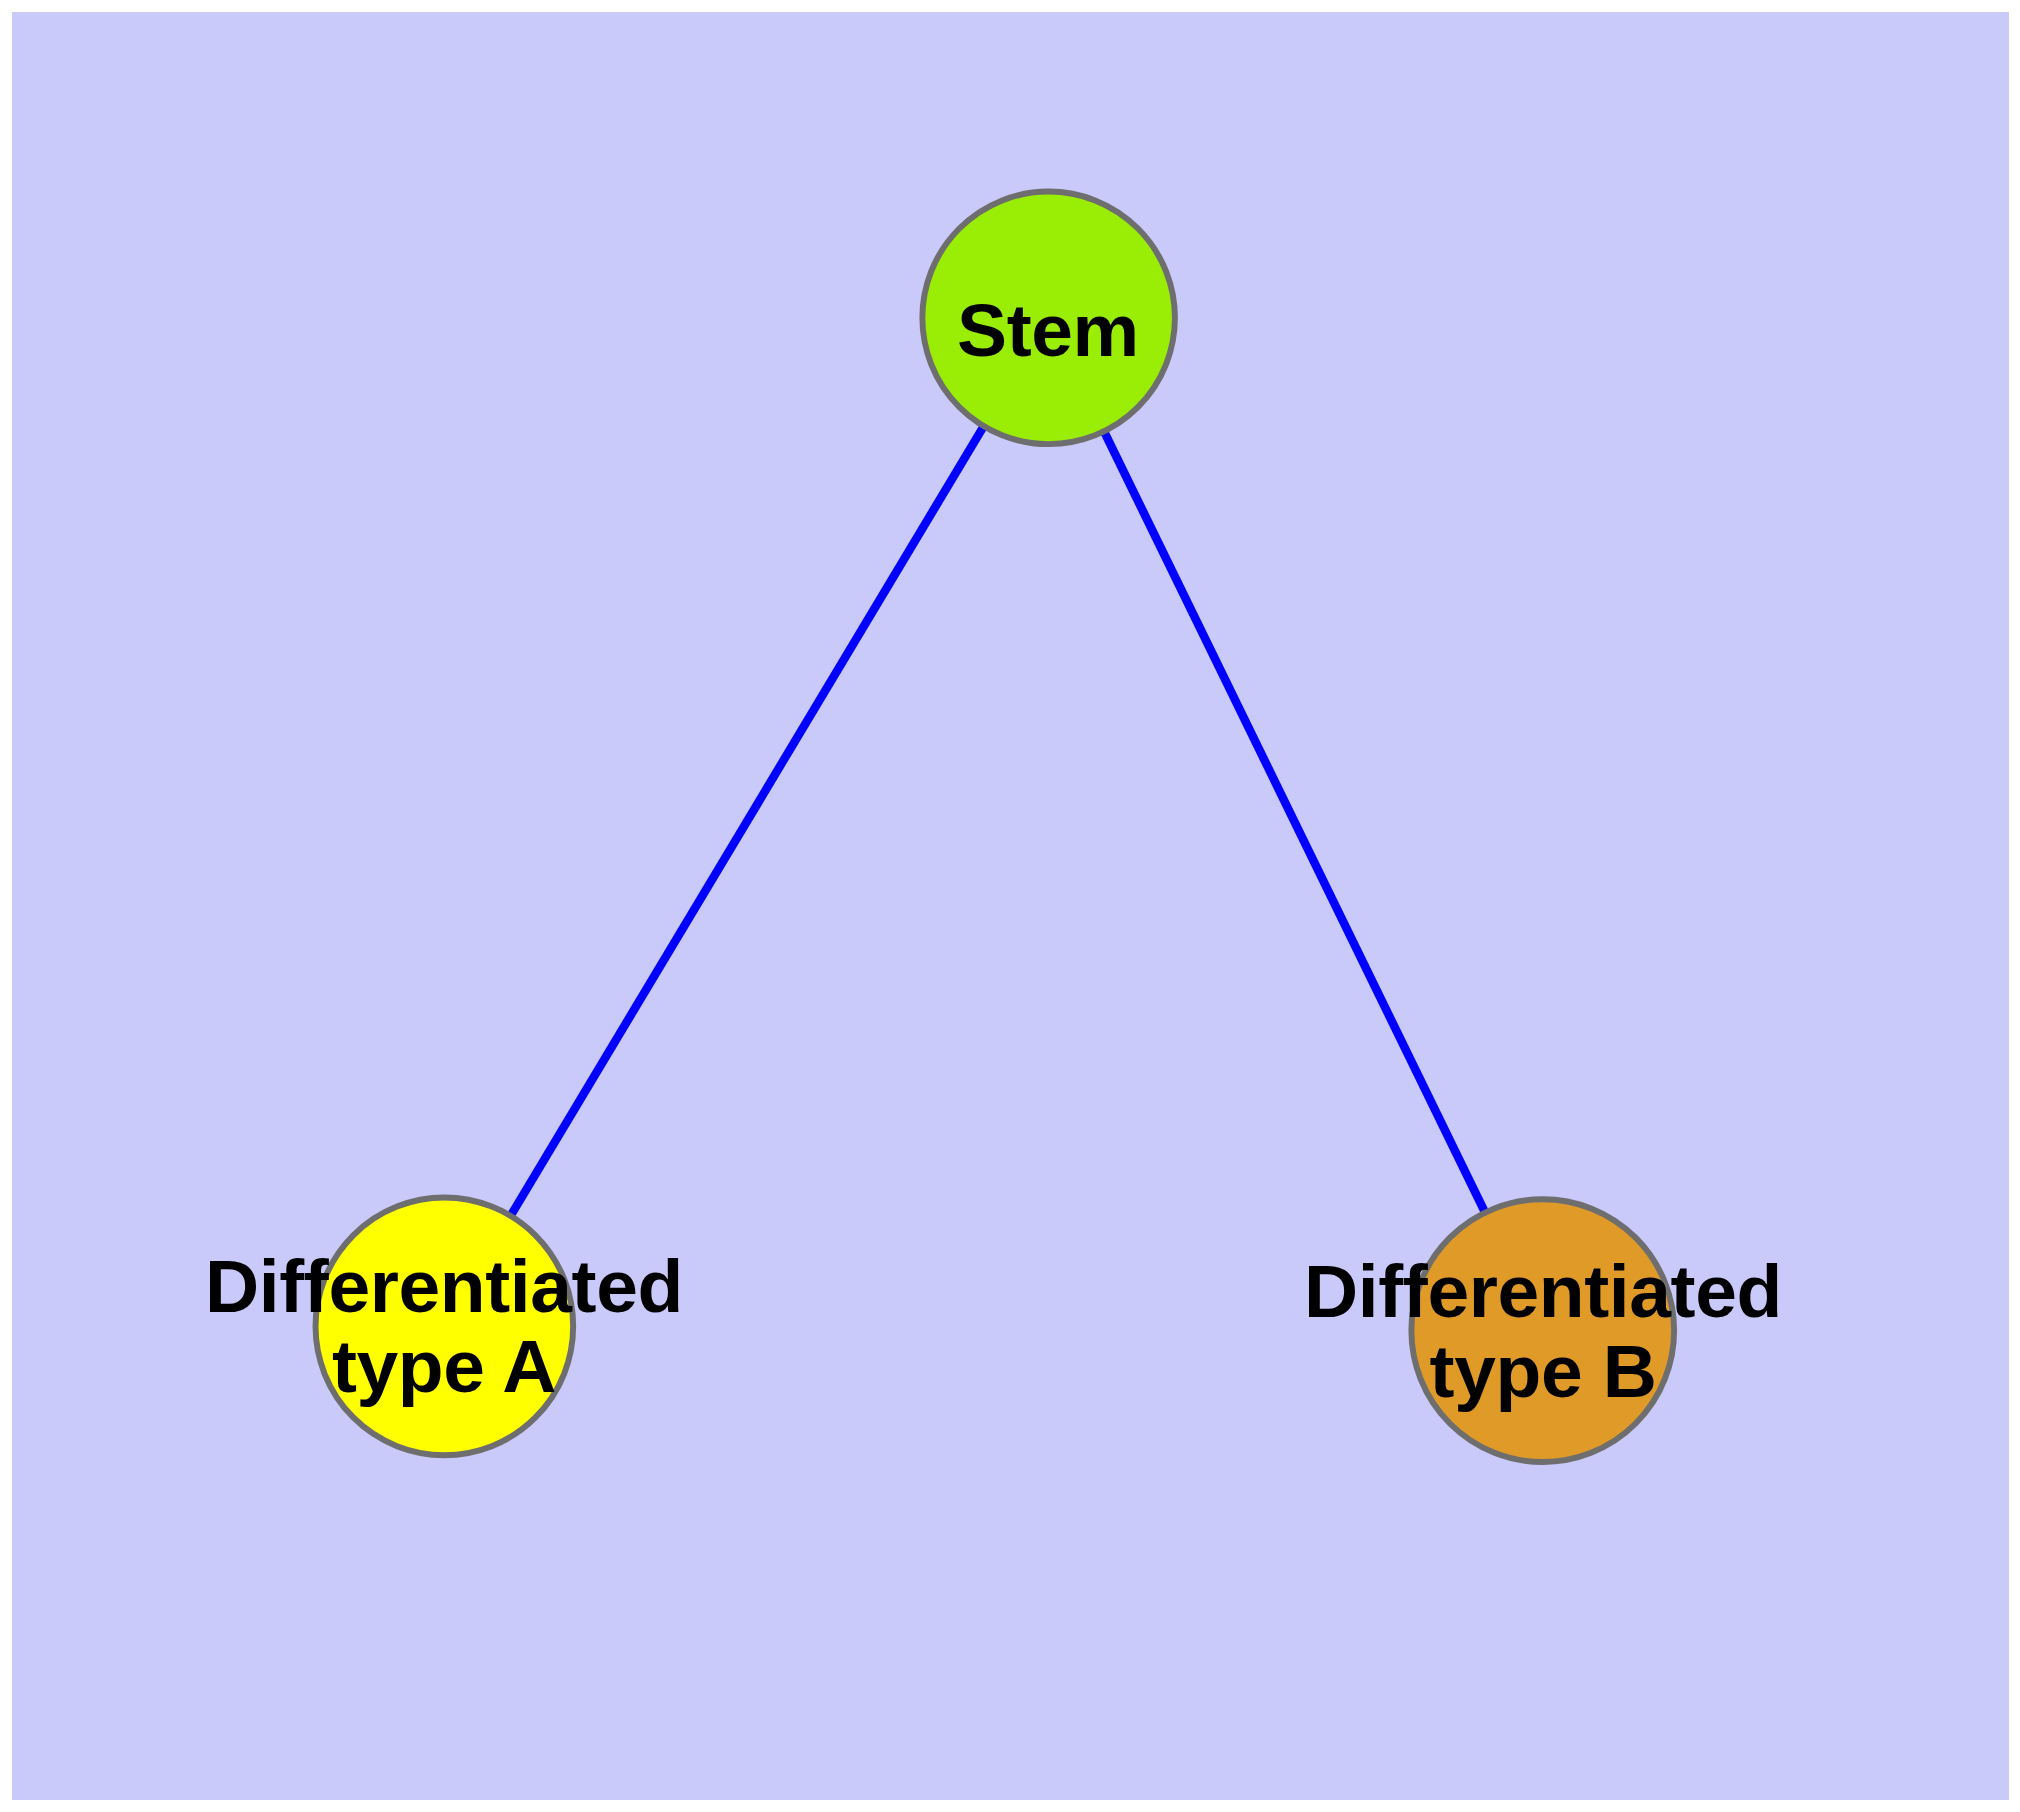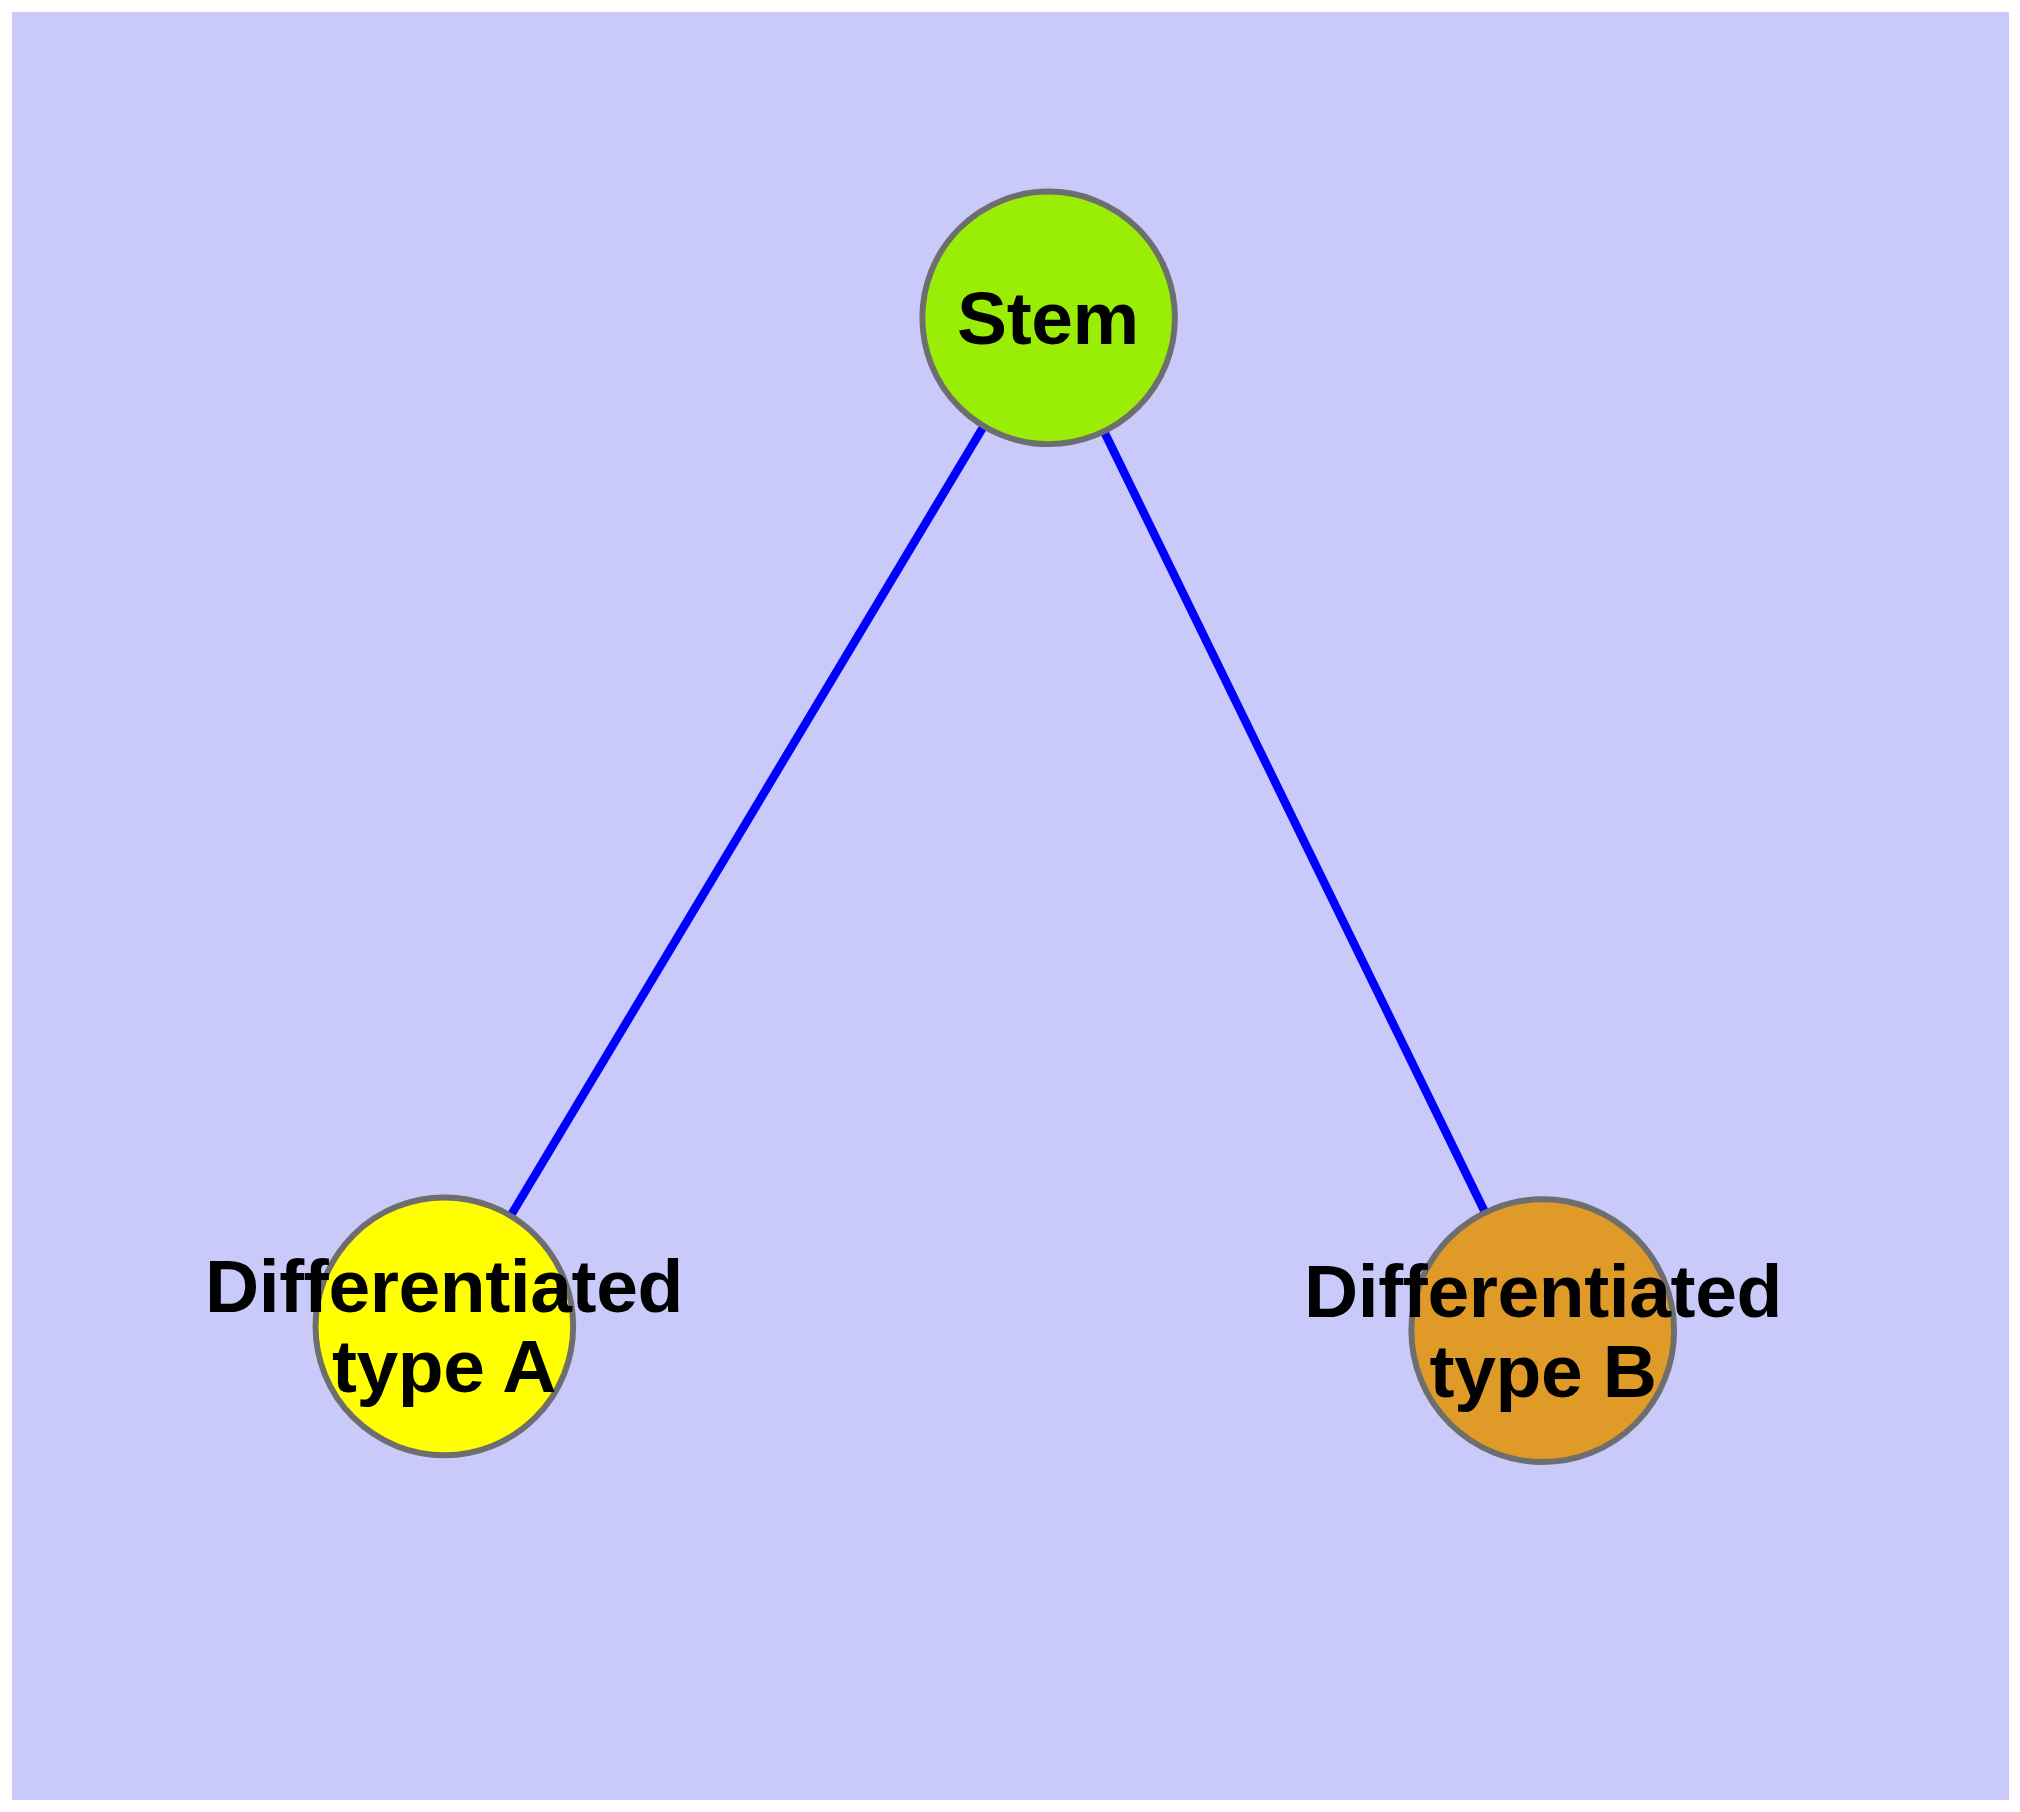--- a/index.html
+++ b/index.html
@@ -62,21 +62,21 @@
         <line x1="1303.2086807787148" y1="510.71076077283726" x2="1751.1605107135217" y2="1428.8967586666527" stroke="#0000ff" stroke-width="10" stroke-linecap="butt"></line>
       </g>
     <g id="nodes-layer">
         <circle cx="1237" cy="375" r="149" fill="#9aee06" stroke="#6e6e6e" stroke-width="7"></circle>
         <circle cx="524" cy="1565" r="152" fill="#ffff00" stroke="#6e6e6e" stroke-width="7"></circle>
         <circle cx="1820" cy="1570" r="155" fill="#e09a28" stroke="#6e6e6e" stroke-width="7"></circle>
       </g>
   </svg>
 
   <div id="labels-layer">
-      <div class="node-label" style="left: 1048px; top: 318px; font-size: 75px; color: rgb(0, 0, 0);">Stem</div>
+      <div class="node-label" style="left: 1048px; top: 330px; font-size: 75px; color: rgb(0, 0, 0);">Stem</div>
       <div class="node-label" style="left: 444px; top: 1326px; font-size: 75px; color: rgb(0, 0, 0);">Differentiated
 type A</div>
       <div class="node-label" style="left: 1543px; top: 1331px; font-size: 75px; color: rgb(0, 0, 0);">Differentiated
 type B</div>
     </div>
 
 </div>
 
 
 </body></html>

